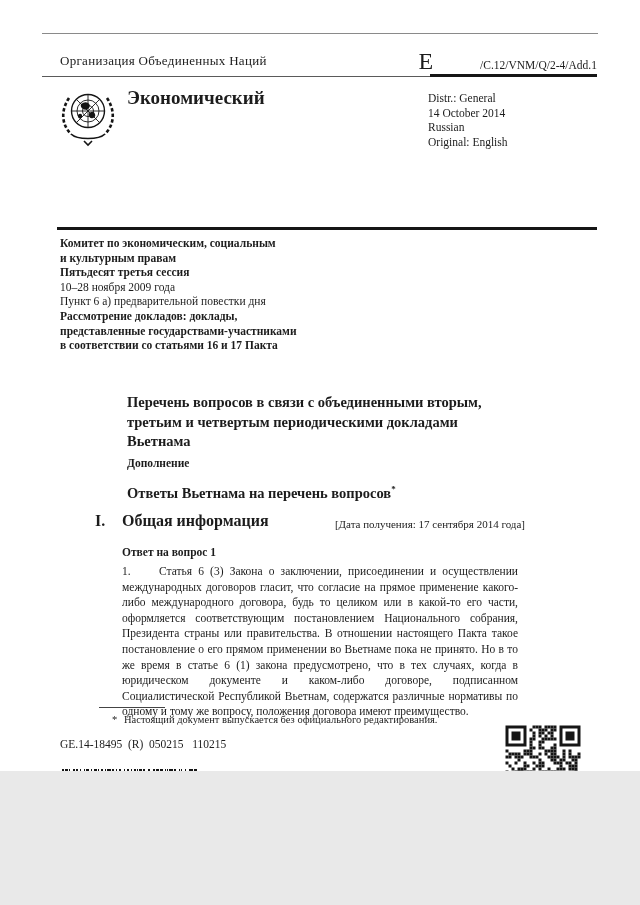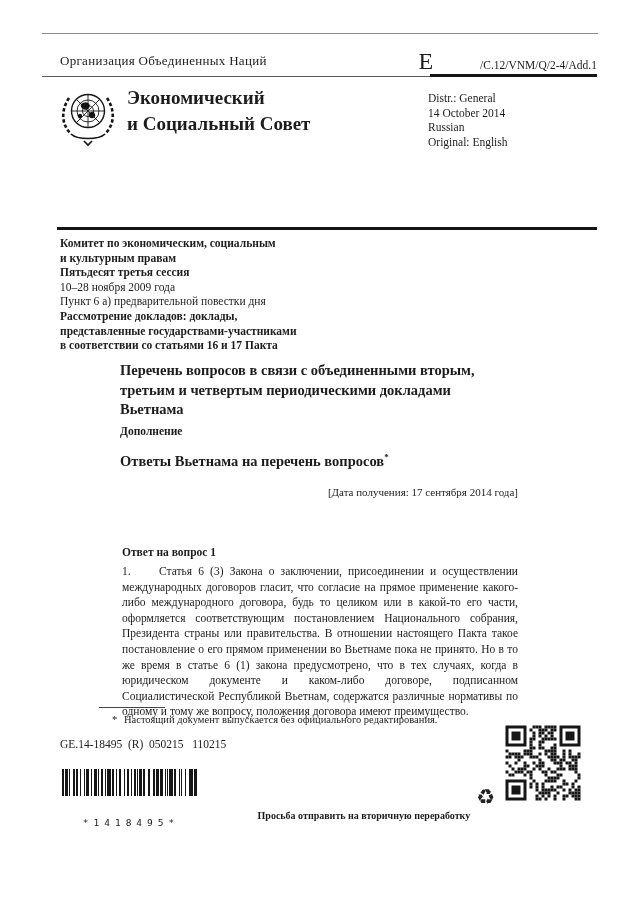--- a/index.html
+++ b/index.html
@@ -1,17 +1,17 @@
 <!DOCTYPE html>
 <html lang="ru"><head>
 <meta charset="utf-8">
 <style>
   html,body{margin:0;padding:0;background:#e9e9e9;}
   .page{
-    position:relative;width:640px;height:905px;margin:0 auto;
+    position:relative;width:640px;height:771px;margin:0 auto;
     background:#ffffff;color:#1c1c1c;
     font-family:"Liberation Serif","DejaVu Serif",serif;
     overflow:hidden;
   }
   .abs{position:absolute;}
   
   .rule-top{top:33px;left:42px;right:42px;height:1px;background:#8a8a8a;}
   .rule-header{top:76px;left:42px;right:43px;height:1px;background:#5a5a5a;}
   .rule-symbol{top:74px;left:430px;width:167px;height:3px;background:#161616;}
   .rule-thick{top:227px;left:57px;right:43px;height:3px;background:#161616;}
@@ -21,21 +21,21 @@
   .doc-symbol{top:48px;right:43px;display:flex;align-items:baseline;}
   .doc-symbol .big-e{font-size:24px;line-height:26px;}
   .doc-symbol .sym-rest{font-size:11.5px;margin-left:47px;}
   .emblem{top:84px;left:57px;width:62px;height:64px;}
   .council{top:85px;left:127px;font-weight:bold;font-size:19px;line-height:26px;}
   .distr{top:91px;left:428px;font-size:11.5px;line-height:14.6px;}
   
   .committee{top:236px;left:60px;font-size:11.5px;line-height:14.6px;width:330px;}
   .c-bold{font-weight:bold;}
   
-  .title-block{left:120px;width:398px;}
+  .title-block{left:127px;width:398px;margin-top:32px;}
   .doc-title{top:361px;font-weight:bold;font-size:14.5px;line-height:19.5px;}
   .addendum{top:425px;font-weight:bold;font-size:11.5px;}
   .subtitle{top:452px;font-weight:bold;font-size:14.5px;}
   .subtitle sup{font-size:9px;}
   .date-received{top:486px;font-size:11px;text-align:right;}
   
   .section-heading{top:512px;left:95px;font-weight:bold;font-size:16px;}
   .section-heading .sec-num{display:inline-block;width:27px;}
   .answer-heading{top:546px;left:122px;font-weight:bold;font-size:11.5px;}
   .para{top:564px;left:122px;width:396px;font-size:11.5px;line-height:15.6px;text-align:justify;}
@@ -89,21 +89,20 @@
       </g>
       <g fill="none" stroke="#151515" stroke-width="1.6">
         <path d="M14 50 C20 56 42 56 48 50"></path>
         <path d="M27 57 l4 4 l4 -4"></path>
       </g>
     </svg>
   </div>
 
   <div class="abs council">
     <div>Экономический</div>
-    <div>и Социальный Совет</div>
   </div>
 
   <div class="abs distr">
     <div>Distr.: General</div>
     <div>14 October 2014</div>
     <div>Russian</div>
     <div>Original: English</div>
   </div>
 
   <div class="abs committee">
@@ -117,20 +116,23 @@
     <div class="c-bold">в соответствии со статьями 16 и 17 Пакта</div>
   </div>
 
   <div class="abs title-block doc-title">Перечень вопросов в связи с объединенными вторым, третьим и четвертым периодическими докладами Вьетнама</div>
   <div class="abs title-block addendum">Дополнение</div>
   <div class="abs title-block subtitle">
     <span>Ответы Вьетнама на перечень вопросов</span><sup>*</sup>
   </div>
   <div class="abs title-block date-received">[Дата получения: 17 сентября 2014 года]</div>
 
+  <div class="abs section-heading">
+    <span class="sec-num">I.</span><span>Общая информация</span>
+  </div>
   <div class="abs answer-heading">Ответ на вопрос 1</div>
   <p class="abs para" style="margin:0;">
     <span class="pnum">1.</span><span>Статья 6 (3) Закона о заключении, присоединении и осуществлении международных договоров гласит, что согласие на прямое применение какого-либо международного договора, будь то целиком или в какой-то его части, оформляется соответствующим постановлением Национального собрания, Президента страны или правительства. В отношении настоящего Пакта такое постановление о его прямом применении во Вьетнаме пока не принято. Но в то же время в статье 6 (1) закона предусмотрено, что в тех случаях, когда в юридическом документе и каком-либо договоре, подписанном Социалистической Республикой Вьетнам, содержатся различные нормативы по одному и тому же вопросу, положения договора имеют преимущество.</span>
   </p>
 
   <div class="abs rule-footnote"></div>
   <div class="abs footnote">
     <span class="fn-marker">*</span><span>Настоящий документ выпускается без официального редактирования.</span>
   </div>
 

